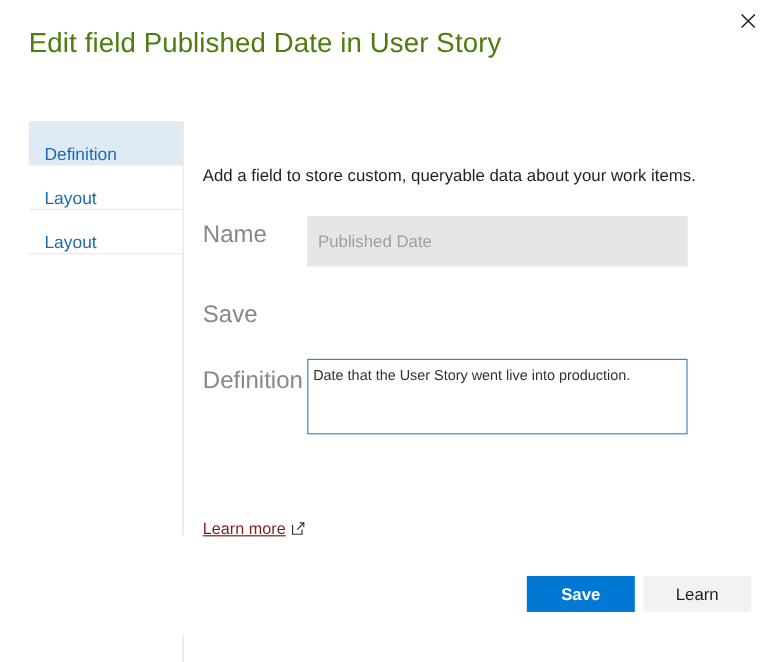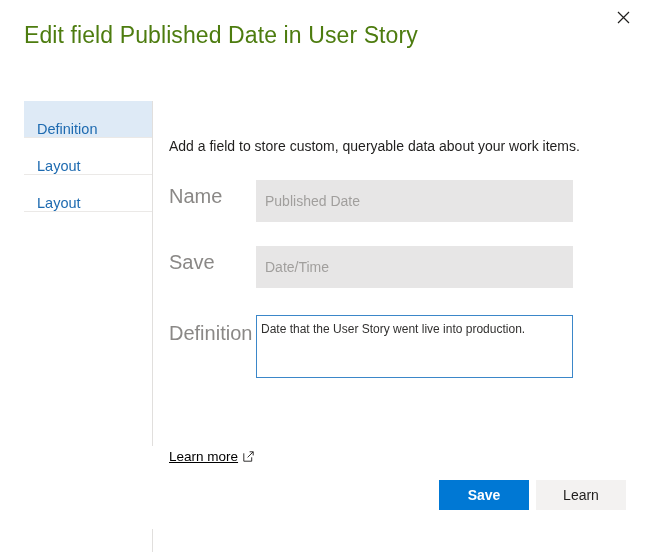--- a/index.html
+++ b/index.html
@@ -148,21 +148,21 @@
     overflow: hidden;
   }
 
   
   .learn-more {
     display: inline-flex;
     align-items: center;
     gap: 5px;
     margin-top: 71px;
     font-size: 13.5px;
-    color: #000000;
+    color: #7f1d1d;
     text-decoration: underline;
     cursor: pointer;
   }
   .learn-more .ext-icon {
     display: inline-flex;
     align-items: center;
     text-decoration: none;
   }
 
   
@@ -236,21 +236,20 @@
 
       <div class="intro-text">Add a field to store custom, queryable data about your work items.</div>
 
       <div class="field-row">
         <div class="field-label">Name</div>
         <input class="field-input" type="text" disabled="" value="Published Date" style="">
       </div>
 
       <div class="field-row">
         <div class="field-label">Save</div>
-        <input class="field-input" type="text" disabled="" value="Date/Time" style="">
       </div>
 
       <div class="field-row desc">
         <div class="field-label">Definition</div>
         <textarea class="field-textarea" style="">Date that the User Story went live into production.</textarea>
       </div>
 
       <a class="learn-more" href="#">
         <span>Learn more</span>
         <span class="ext-icon">

